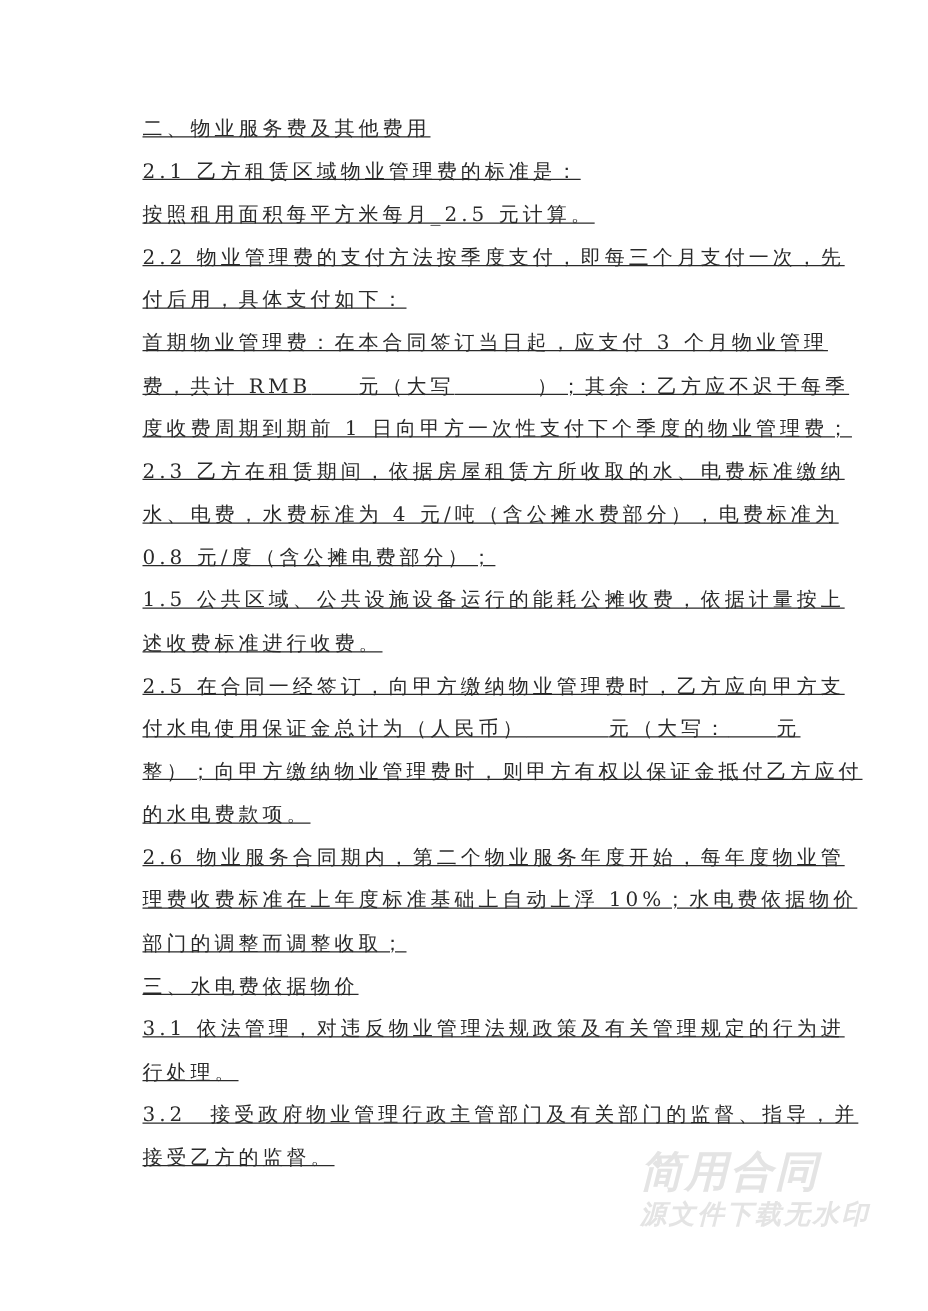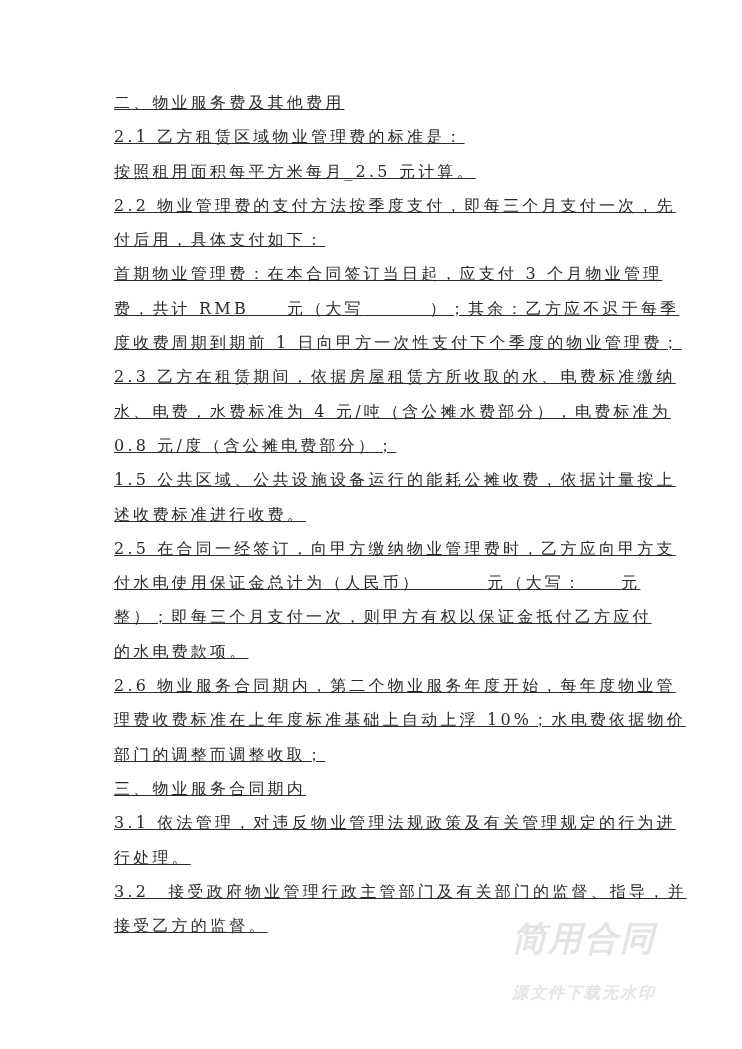--- a/index.html
+++ b/index.html
@@ -11,47 +11,47 @@
     .line {
       height: 34.3px; line-height: 34px; font-size: 16px; letter-spacing: 3.2px;
       white-space: nowrap; margin: 0; text-decoration: underline;
     }
     .blank { display: inline-block; border-bottom: 1px solid #2a2a2a; height: 16px; vertical-align: -2px; }
     .b4 { width: 38px; }
     .b9 { width: 66px; }
     .b8 { width: 66px; }
     .watermark { position: absolute; left: 512px; top: 918px; width: 200px; color: #e4e4e4; font-family: "DejaVu Sans", sans-serif; font-style: italic; font-weight: bold; }
     .wm-main { font-size: 34px; letter-spacing: 2px; line-height: 40px; }
-    .wm-sub { font-size: 16px; letter-spacing: 2px; line-height: 26px; margin-top: 22px; }
+    .wm-sub { font-size: 21px; letter-spacing: 2px; line-height: 26px; margin-top: 0; }
   </style>
 </head>
 <body>
 
 <div class="page">
   <p class="line">二、物业服务费及其他费用</p>
   <p class="line">2.1 乙方租赁区域物业管理费的标准是：</p>
   <p class="line">按照租用面积每平方米每月_2.5 元计算。</p>
   <p class="line">2.2 物业管理费的支付方法按季度支付，即每三个月支付一次，先</p>
   <p class="line">付后用，具体支付如下：</p>
   <p class="line">首期物业管理费：在本合同签订当日起，应支付 3 个月物业管理</p>
   <p class="line"><span>费，共计 RMB</span><span class="blank b4"></span><span>元（大写</span><span class="blank b9"></span><span>）；其余：乙方应不迟于每季</span></p>
   <p class="line">度收费周期到期前 1 日向甲方一次性支付下个季度的物业管理费；</p>
   <p class="line">2.3 乙方在租赁期间，依据房屋租赁方所收取的水、电费标准缴纳</p>
   <p class="line">水、电费，水费标准为 4 元/吨（含公摊水费部分），电费标准为</p>
   <p class="line">0.8 元/度（含公摊电费部分）；</p>
   <p class="line">1.5 公共区域、公共设施设备运行的能耗公摊收费，依据计量按上</p>
   <p class="line">述收费标准进行收费。</p>
   <p class="line">2.5 在合同一经签订，向甲方缴纳物业管理费时，乙方应向甲方支</p>
   <p class="line"><span>付水电使用保证金总计为（人民币）</span><span class="blank b8"></span><span>元（大写：</span><span class="blank b4"></span><span>元</span></p>
-  <p class="line">整）；即每三个月支付一次，则甲方有权以保证金抵付乙方应付</p>
+  <p class="line">整）；向甲方缴纳物业管理费时，则甲方有权以保证金抵付乙方应付</p>
   <p class="line">的水电费款项。</p>
   <p class="line">2.6 物业服务合同期内，第二个物业服务年度开始，每年度物业管</p>
   <p class="line">理费收费标准在上年度标准基础上自动上浮 10%；水电费依据物价</p>
   <p class="line">部门的调整而调整收取；</p>
-  <p class="line">三、物业服务合同期内</p>
+  <p class="line">三、水电费依据物价</p>
   <p class="line">3.1 依法管理，对违反物业管理法规政策及有关管理规定的行为进</p>
   <p class="line">行处理。</p>
   <p class="line">3.2　接受政府物业管理行政主管部门及有关部门的监督、指导，并</p>
   <p class="line">接受乙方的监督。</p>
 </div>
 
 <div class="watermark">
   <div class="wm-main">简用合同</div>
   <div class="wm-sub">源文件下载无水印</div>
 </div>

